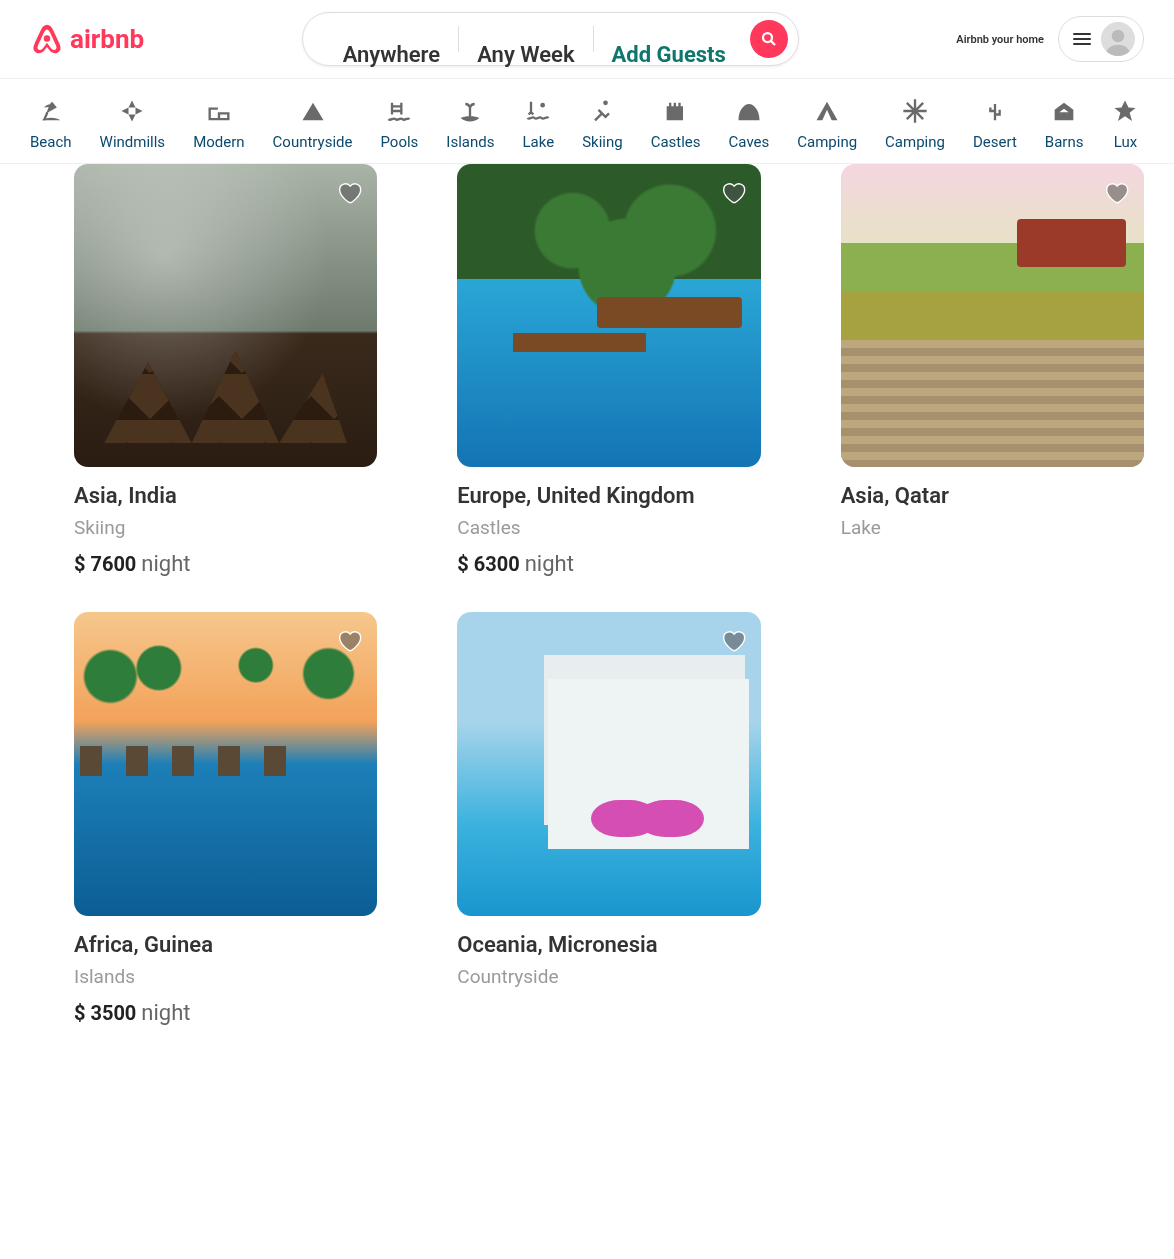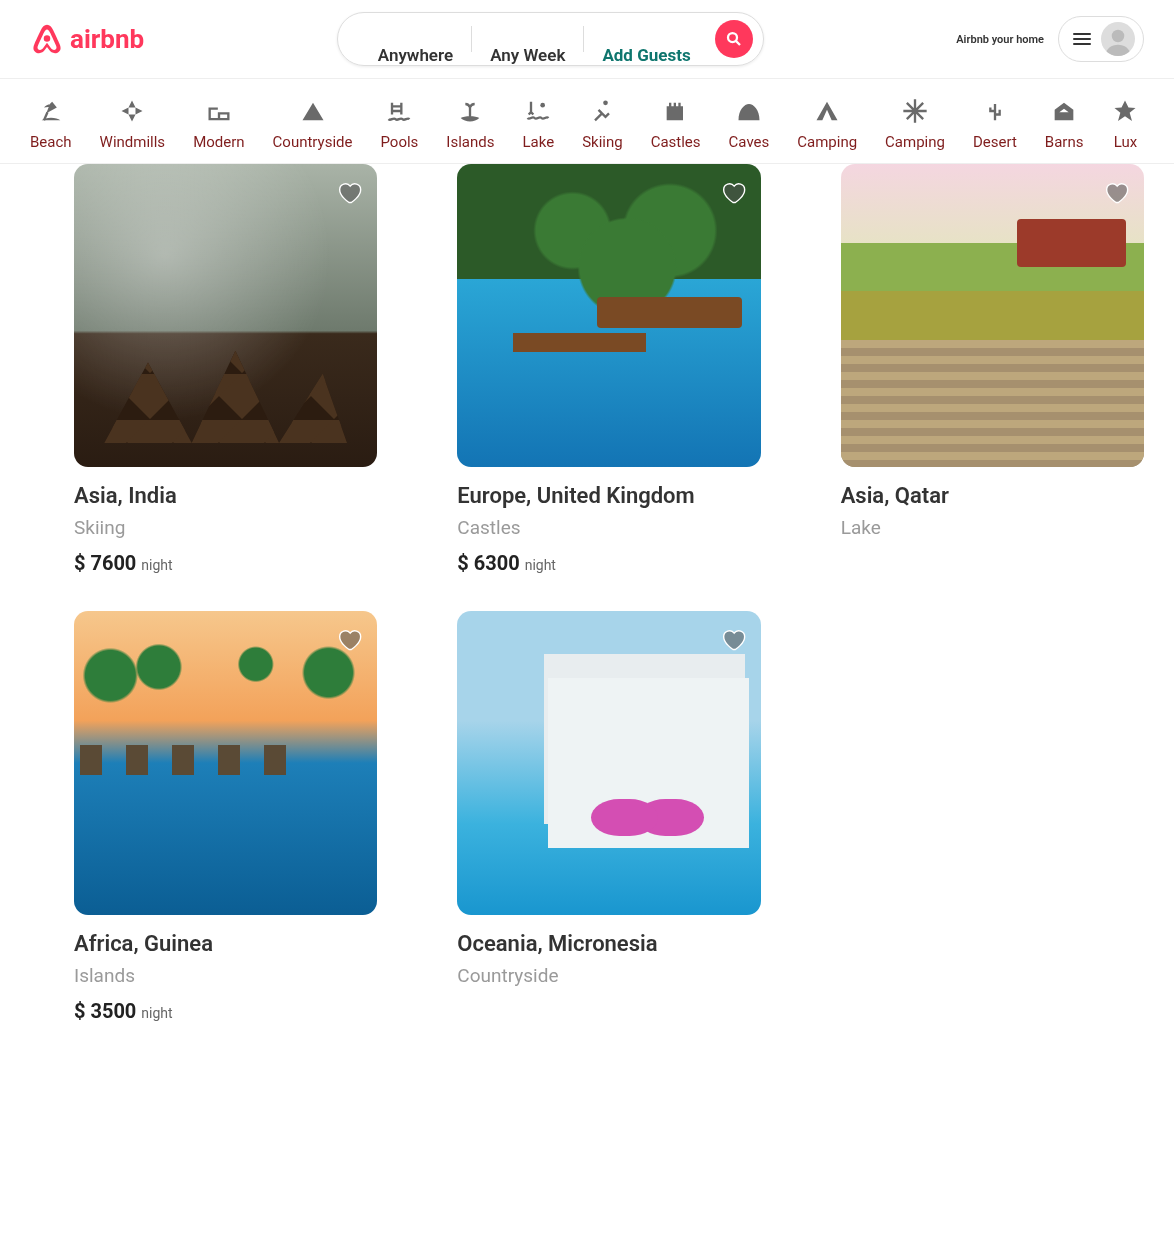--- a/index.html
+++ b/index.html
@@ -8,21 +8,21 @@
     display:flex; align-items:center; justify-content:space-between;
     padding:12px 30px; border-bottom:1px solid #eee;
     position:sticky; top:0; background:#fff; z-index:30;gap:8px;
   }
   .logo { display:flex; align-items:center; gap:6px; color:#FF385C; font-weight:700; font-size:26px; }
   .logo svg { width:34px; height:34px; fill:#FF385C; }
   .search-pill {
     display:flex; align-items:center; border:1px solid #ddd; border-radius:999px;
     box-shadow:0 1px 3px rgba(0,0,0,0.08); height:54px; padding:0 10px 0 22px;
   }
-  .search-seg { font-size:17px; font-weight:600; color:#333; padding:0 18px; line-height:28px;margin-top:32px; }
+  .search-seg { font-size:22px; font-weight:600; color:#333; padding:0 18px; line-height:28px;margin-top:32px; }
   .search-seg.muted { font-weight:700; color:#0f766e; }
   .search-sep { width:1px; height:26px; background:#ddd; }
   .search-btn {
     width:38px; height:38px; border-radius:999px; background:#FF385C;
     display:flex; align-items:center; justify-content:center; margin-left:6px;
   }
   .search-btn svg { width:18px; height:18px; stroke:#fff; stroke-width:3; fill:none; }
   .right { display:flex; align-items:center; gap:14px; }
   .host-link { font-size:11px; font-weight:600; color:#333; }
   .profile {
@@ -30,38 +30,38 @@
     padding:6px 8px 6px 14px; height:46px;
   }
   .hamburger span { display:block; width:18px; height:2px; background:#333; margin:3px 0; border-radius:2px; }
   .avatar { width:34px; height:34px; border-radius:50%; background:#ddd; display:flex; align-items:flex-end; justify-content:center; overflow:hidden; }
   .avatar svg { width:30px; height:30px; fill:#bbb; }
 
   .catbar {
     display:flex; gap:28px; padding:18px 30px 12px; border-bottom:1px solid #eee;
     position:sticky; top:78px; background:#fff; z-index:20; overflow:hidden;
   }
-  .cat { display:flex; flex-direction:column; align-items:center; gap:8px; color:#7f1d1d; cursor:pointer; }
+  .cat { display:flex; flex-direction:column; align-items:center; gap:8px; color:#0c4a6e; cursor:pointer; }
   .cat svg { width:28px; height:28px; fill:#6a6a6a; }
   .cat-label { font-size:15px; white-space:nowrap; }
 
   main { padding:0 30px 60px; }
   .grid { display:grid; grid-template-columns:repeat(3, 1fr); gap:36px 36px; }
   .card { display:flex; flex-direction:column;padding-left:44px; }
   .thumb {
     width:100%; aspect-ratio:1/1; border-radius:14px; overflow:hidden; position:relative;
   }
   .fav {
     position:absolute; top:14px; right:14px; width:28px; height:28px; z-index:2;
   }
   .fav svg { width:28px; height:28px; fill:rgba(80,80,80,0.55); stroke:#fff; stroke-width:1.2; }
   .title { font-size:22px; font-weight:600; margin-top:16px; color:#333; }
   .subtitle { font-size:19px; color:#9a9a9a; margin-top:8px; }
   .price { font-size:20px; font-weight:700; margin-top:12px; }
-  .price .per { font-weight:400; color:#666; font-size:14px; }
+  .price .per { font-weight:400; color:#666; font-size:22px; }
 
   
   .img-india { background:
       radial-gradient(circle at 30% 30%, rgba(255,255,255,0.35), transparent 55%),
       linear-gradient(180deg,#a9b3a7 0%,#6e7a6d 55%,#3a2a1c 56%,#2a1c12 100%); }
   .img-india::after{content:"";position:absolute;left:10%;right:10%;bottom:8%;height:38%;
       background:linear-gradient(135deg,#4a331f 48%, transparent 50%) 0 0/46px 46px,
                  linear-gradient(-135deg,#4a331f 48%, transparent 50%) 0 0/46px 46px,
                  #2c1c10; clip-path:polygon(0 100%,18% 30%,36% 100%,54% 20%,72% 100%,90% 40%,100% 100%); }
   .img-uk { background:

